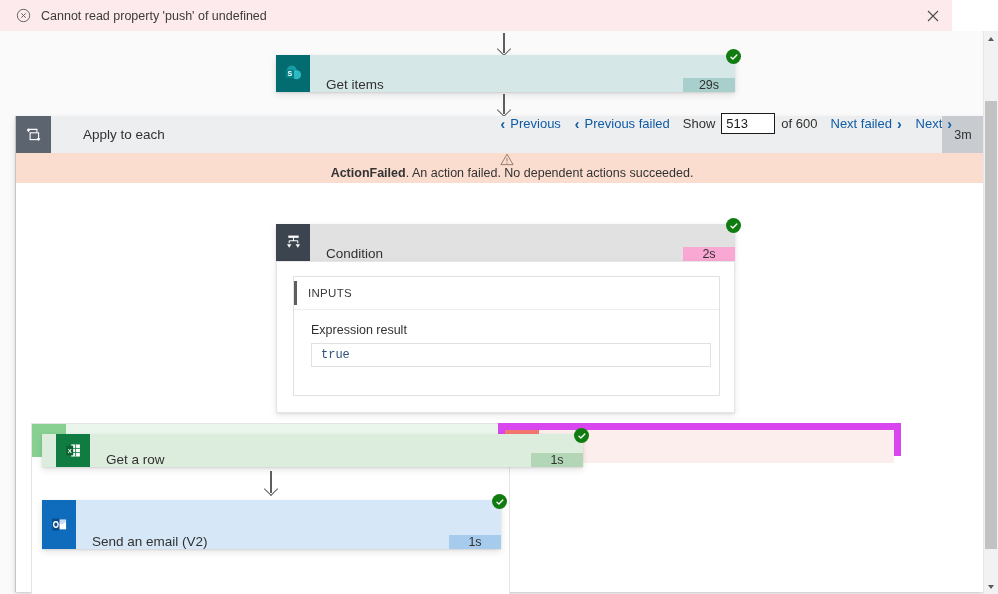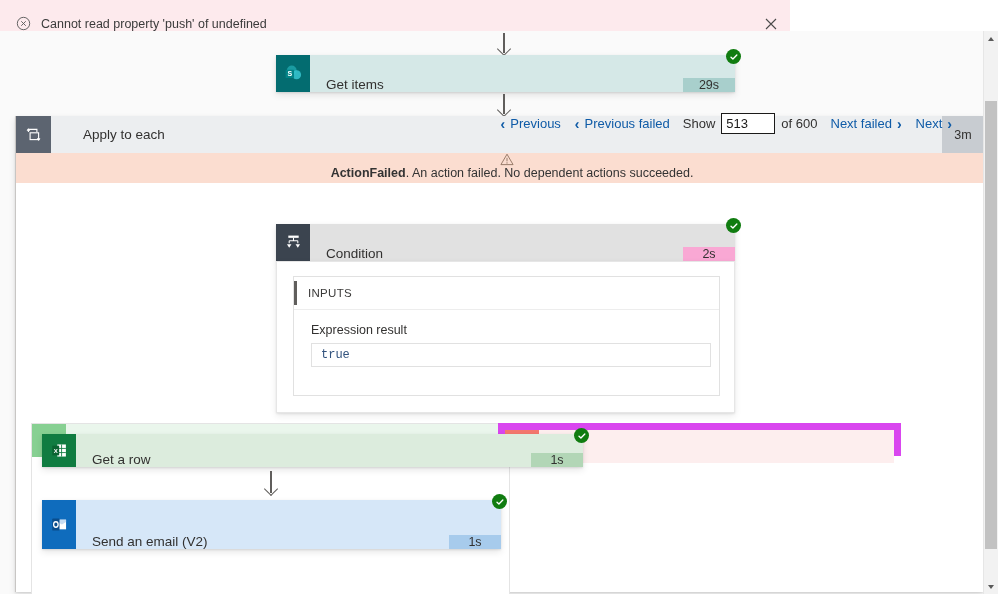--- a/index.html
+++ b/index.html
@@ -14,24 +14,24 @@
     font-size: 13px;
     color: #333333;
     overflow: hidden;
     position: relative;
   }
 
   
   .error-bar {
     position: absolute;
     left: 0; top: 0;
-    width: 790px; height: 31px;
+    width: 952px; height: 31px;
     background: #fdeaed;
     display: flex;
-    align-items: flex-end;
+    align-items: center;
     box-sizing: border-box;
     padding: 0 12px 0 16px;
   }
   .error-bar .err-icon {
     width: 15px; height: 15px;
     flex: 0 0 auto;
     margin-right: 10px;
   }
   .error-bar .err-text {
     font-size: 12.5px;
@@ -118,21 +118,21 @@
 
   
   #card-get-items { left: 276px; top: 24px; width: 459px; height: 37px; background: #d5e8e7; }
   #card-get-items .card-dur { background: #a8cfcc; }
 
   
   #card-condition { left: 276px; top: 193px; width: 459px; height: 37px; background: #e1e1e1; }
   #card-condition .card-dur { background: #f9a8d4; }
 
   
-  #card-get-a-row { left: 42px; top: 403px; width: 541px; height: 33px; background: #dcecdd; }
+  #card-get-a-row { left: 42px; top: 403px; width: 541px; height: 33px; background: #dcecdd; padding-left: 14px; }
   #card-get-a-row .card-dur { background: #b2d6b6; }
 
   
   #card-send-email { left: 42px; top: 469px; width: 459px; height: 49px; background: #d6e7f8; }
   #card-send-email .card-dur { background: #a7cbec; }
 
   
   .tile { width: 34px; height: 100%; display:flex; align-items:center; justify-content:center;}
   .tile-sp { background: #036c70; }
   .tile-cond { background: #3b444f; }

